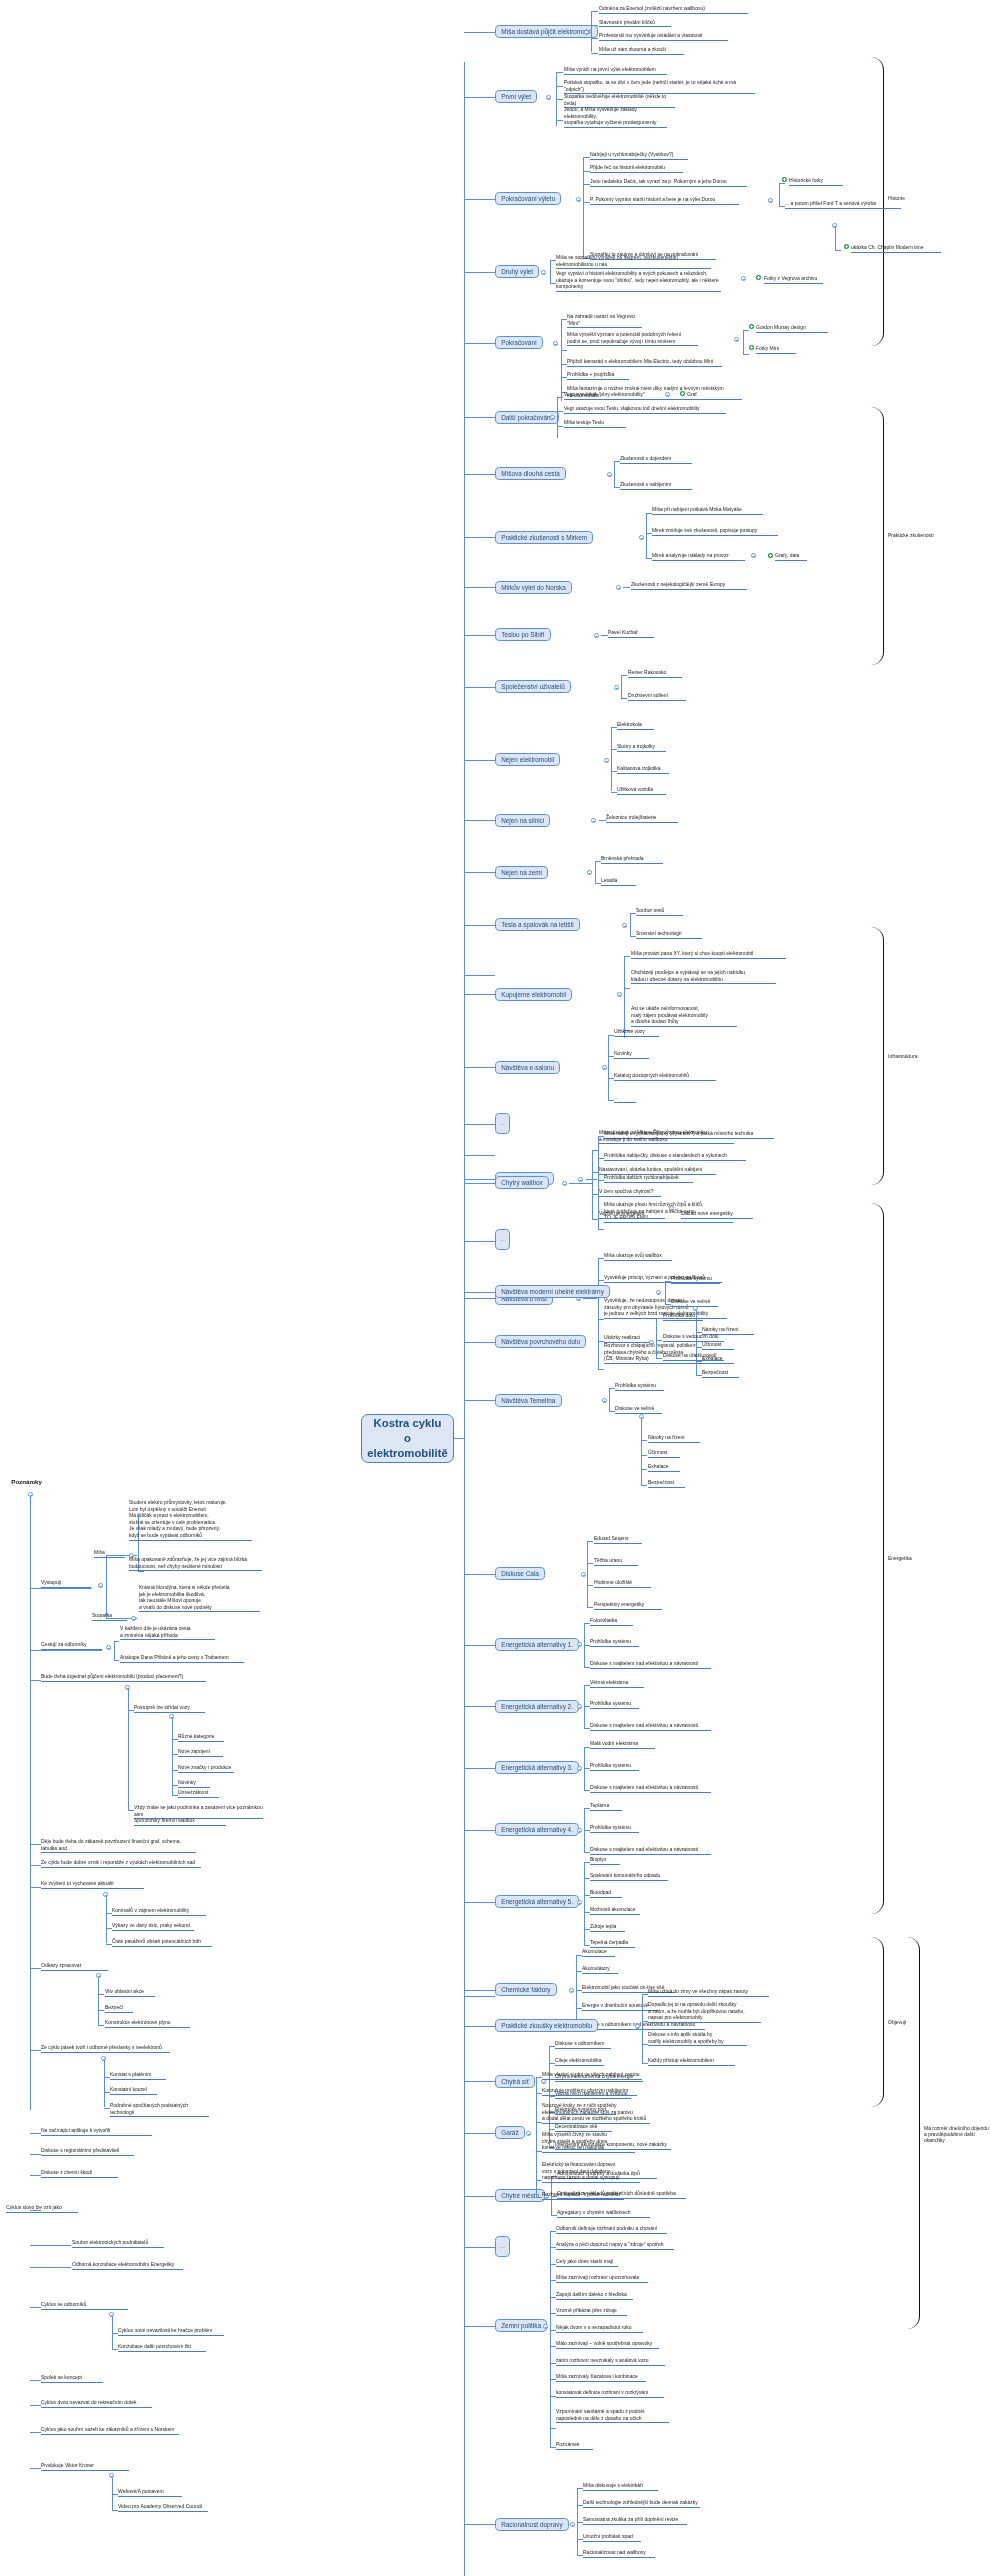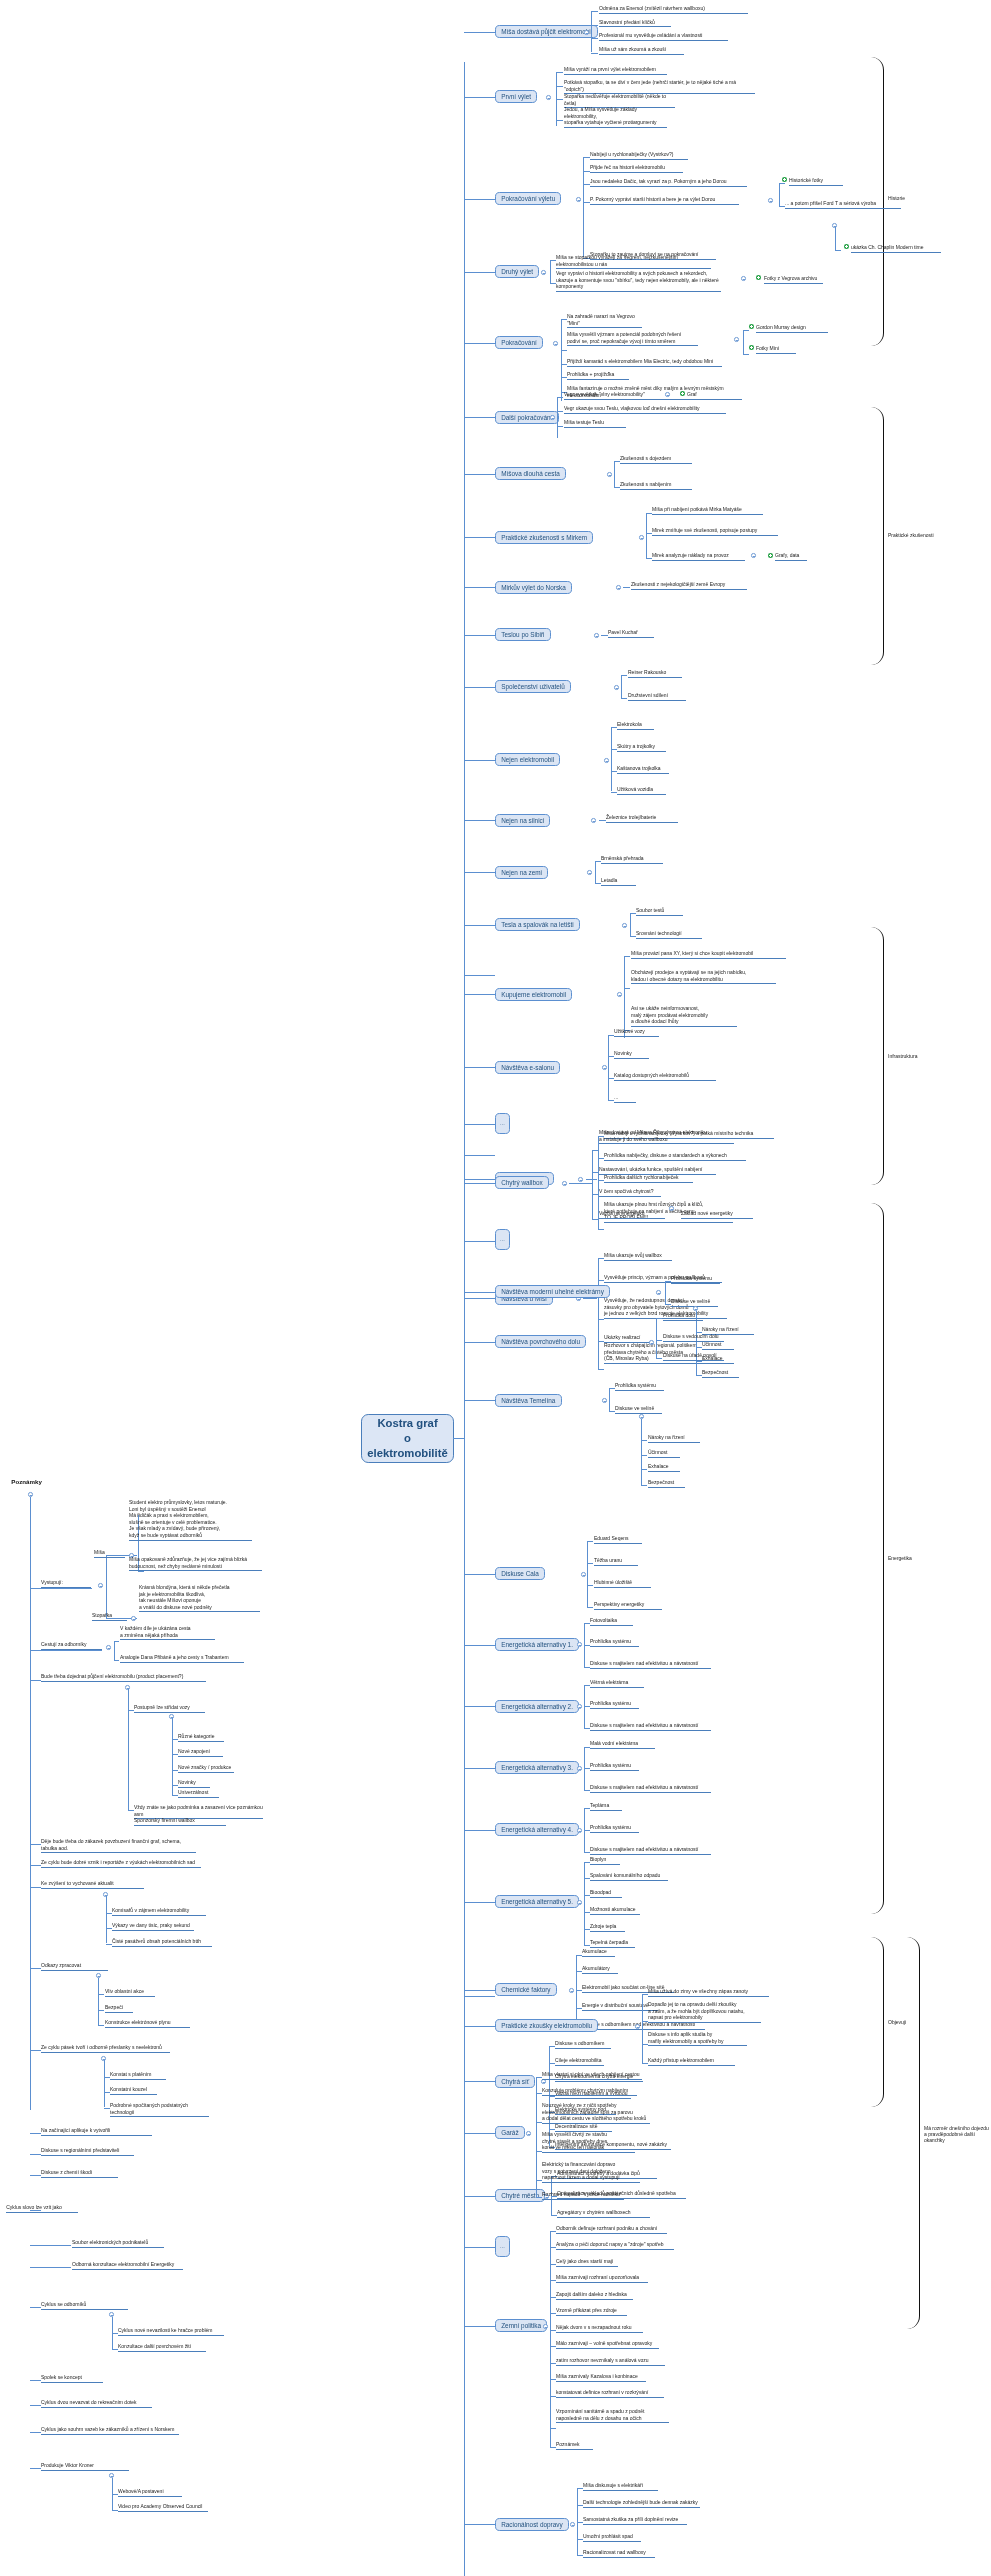--- a/index.html
+++ b/index.html
@@ -108,21 +108,21 @@
     font-size:6.2px;
     font-weight:bold;
     color:#111;
   }
 </style>
 </head>
 <body>
 
 <div class="map">
 
-  <div class="central" style="left:361px; top:1414px; width:93px; height:49px;">Kostra graf
+  <div class="central" style="left:361px; top:1414px; width:93px; height:49px;">Kostra cyklu
 o elektromobilitě</div>
 
   <div class="ln-v" style="left:464px; top:62px; height:2751px;"></div>
   <div class="ln-h" style="left:453px; top:1438px; width:11.3px;"></div>
 
   <div class="brace" style="left:871px; top:57px; width:13.4px; height:289px;"></div>
   <div class="brace-label" style="left:888px; top:195px;">Historie</div>
 
   <div class="brace" style="left:871px; top:407px; width:13.4px; height:258px;"></div>
   <div class="brace-label" style="left:888px; top:532px;">Praktické zkušenosti</div>

